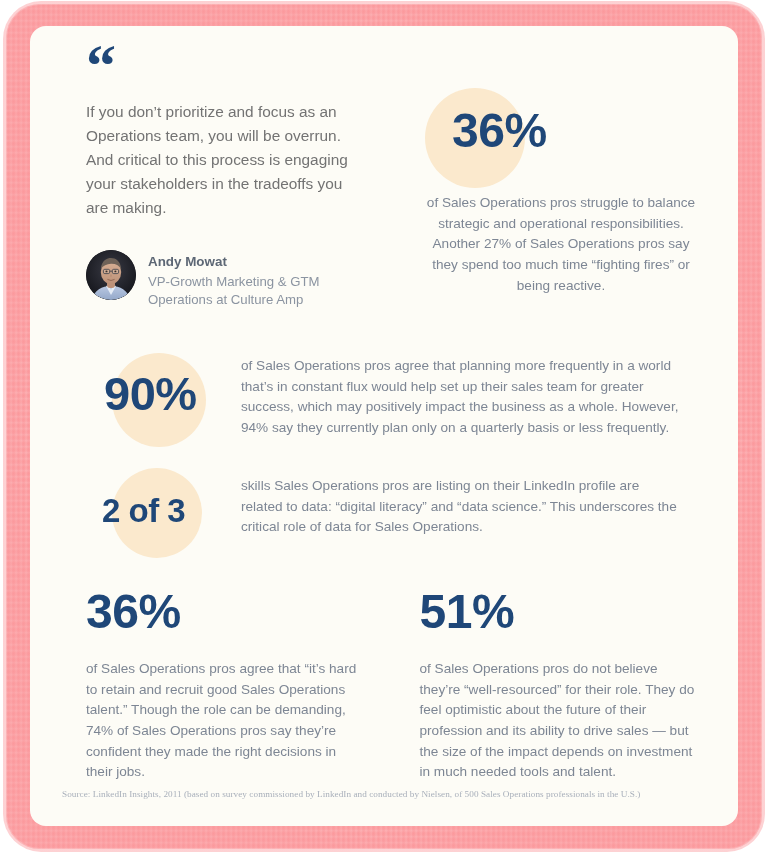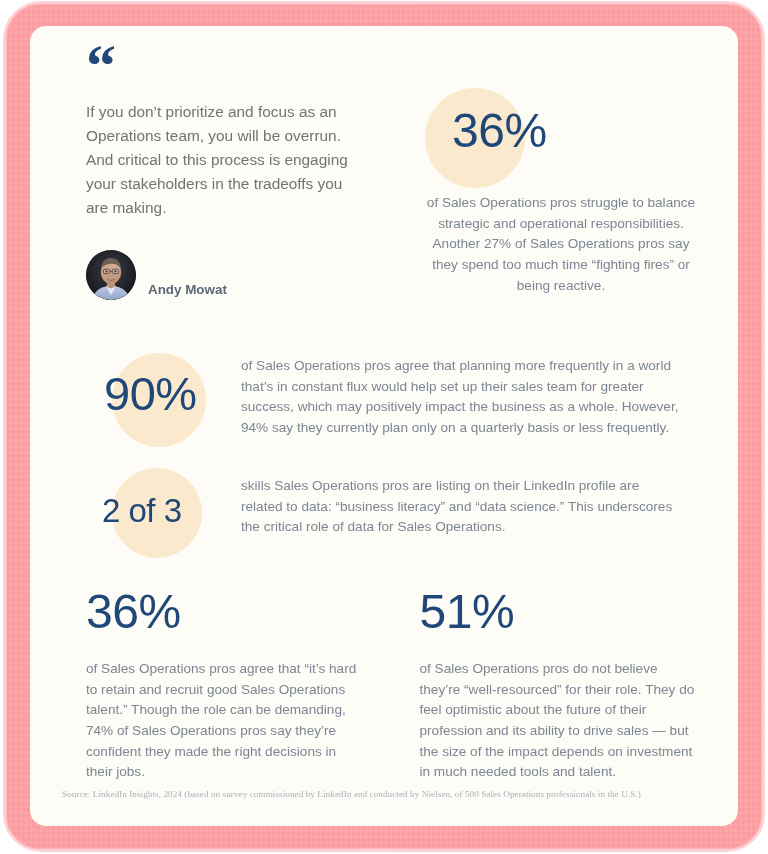--- a/index.html
+++ b/index.html
@@ -65,21 +65,21 @@
     position: relative;
     width: 100%;
     height: 100%;
     padding: 0;
   }
 
   
   .stat-number {
     color: #1f4778;
     font-family: "Liberation Sans", sans-serif;
-    font-weight: 400;
+    font-weight: 700;
     letter-spacing: -0.5px;
     line-height: 1;
     position: relative;
     z-index: 2;
     white-space: nowrap;
   }
 
   .body-text {
     color: #7d8694;
     font-size: 13.6px;
@@ -130,21 +130,21 @@
   #avatar {
     width: 50px;
     height: 50px;
     border-radius: 50%;
     flex: 0 0 50px;
     overflow: hidden;
     position: relative;
     background: #15161c;
   }
 
-  #attr-text { padding-top: 2px; margin-top: 28px; }
+  #attr-text { padding-top: 2px; }
 
   #attr-name {
     color: #5d6775;
     font-size: 13.4px;
     font-weight: 700;
     line-height: 1.45;
   }
 
   #attr-title {
     color: #8b94a1;
@@ -326,50 +326,51 @@
                 <ellipse cx="20.5" cy="21.4" rx="1.05" ry="0.85" fill="#35302c"></ellipse>
                 <ellipse cx="29.4" cy="21.4" rx="1.05" ry="0.85" fill="#35302c"></ellipse>
 
                 <path d="M25 23.4 L24 26.6 L26 26.6 Z" fill="#a87f67" opacity="0.55"></path>
                 <path d="M21.8 29.6 Q25 31.6 28.2 29.6" stroke="#8d6451" stroke-width="0.9" fill="none" stroke-linecap="round"></path>
               </g>
             </svg>
           </div>
           <div id="attr-text">
             <div id="attr-name">Andy Mowat</div>
+            <div id="attr-title">VP-Growth Marketing &amp; GTM Operations at Culture Amp</div>
           </div>
         </div>
       </div>
 
       <div class="beige-circle" id="circle-topright"></div>
       <div id="stat-top-right">
         <span class="stat-number">36%</span>
         <p class="body-text">of Sales Operations pros struggle to balance strategic and operational responsibilities. Another 27% of Sales Operations pros say they spend too much time “fighting fires” or being reactive.</p>
       </div>
 
       <div class="beige-circle" id="circle-90"></div>
       <div id="row-90">
         <span class="stat-number">90%</span>
         <p class="body-text">of Sales Operations pros agree that planning more frequently in a world that’s in constant flux would help set up their sales team for greater success, which may positively impact the business as a whole. However, 94% say they currently plan only on a quarterly basis or less frequently.</p>
       </div>
 
       <div class="beige-circle" id="circle-2of3"></div>
       <div id="row-2of3">
         <span class="stat-number">2 of 3</span>
-        <p class="body-text">skills Sales Operations pros are listing on their LinkedIn profile are related to data: “business literacy” and “data science.” This underscores the critical role of data for Sales Operations.</p>
+        <p class="body-text">skills Sales Operations pros are listing on their LinkedIn profile are related to data: “digital literacy” and “data science.” This underscores the critical role of data for Sales Operations.</p>
       </div>
 
       <div id="bottom-columns">
         <div class="bottom-col">
           <span class="stat-number">36%</span>
           <p class="body-text">of Sales Operations pros agree that “it’s hard to retain and recruit good Sales Operations talent.” Though the role can be demanding, 74% of Sales Operations pros say they’re confident they made the right decisions in their jobs.</p>
         </div>
         <div class="bottom-col">
           <span class="stat-number">51%</span>
           <p class="body-text">of Sales Operations pros do not believe they’re “well-resourced” for their role. They do feel optimistic about the future of their profession and its ability to drive sales — but the size of the impact depends on investment in much needed tools and talent.</p>
         </div>
       </div>
 
-      <div id="source-note">Source: LinkedIn Insights, 2024 (based on survey commissioned by LinkedIn and conducted by Nielsen, of 500 Sales Operations professionals in the U.S.)</div>
+      <div id="source-note">Source: LinkedIn Insights, 2011 (based on survey commissioned by LinkedIn and conducted by Nielsen, of 500 Sales Operations professionals in the U.S.)</div>
 
     </div>
   </div>
 </div>
 
 </body></html>

